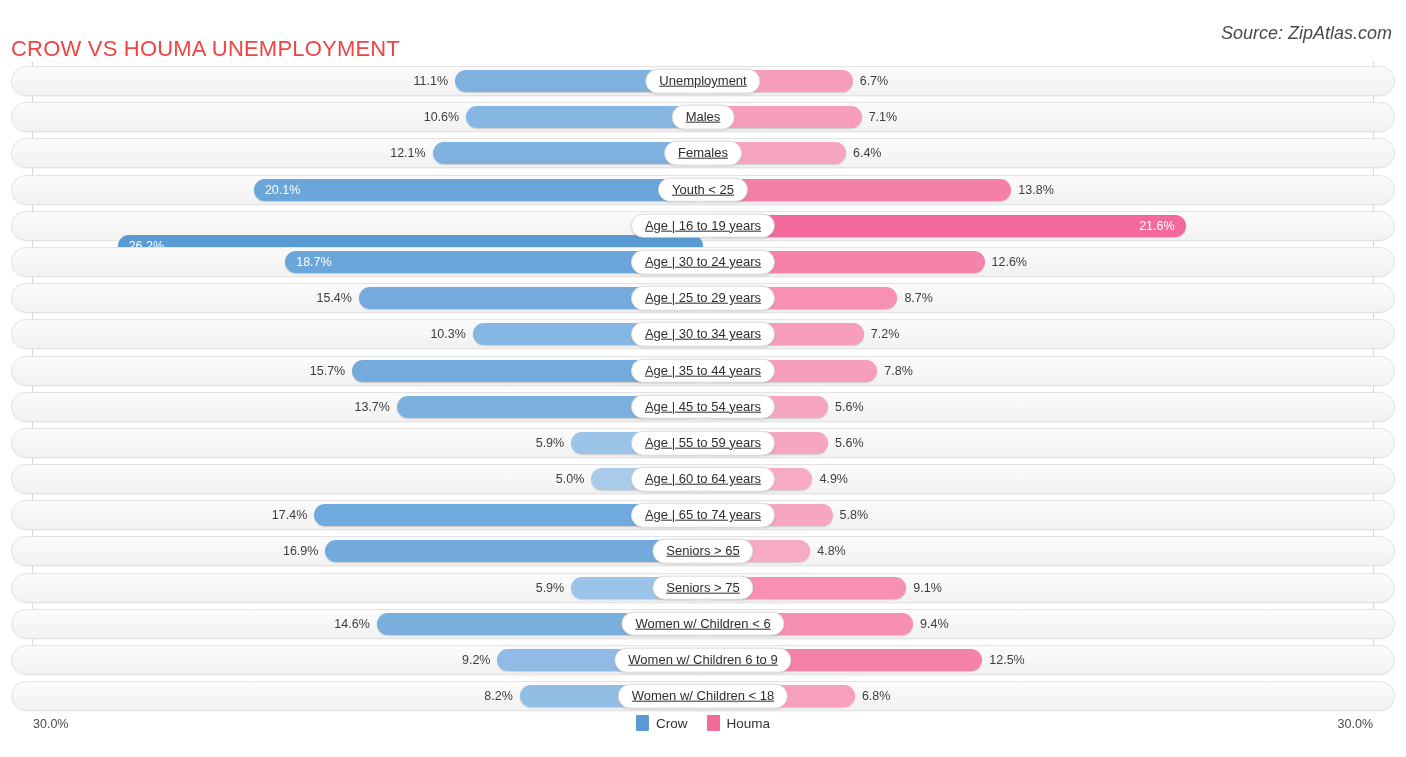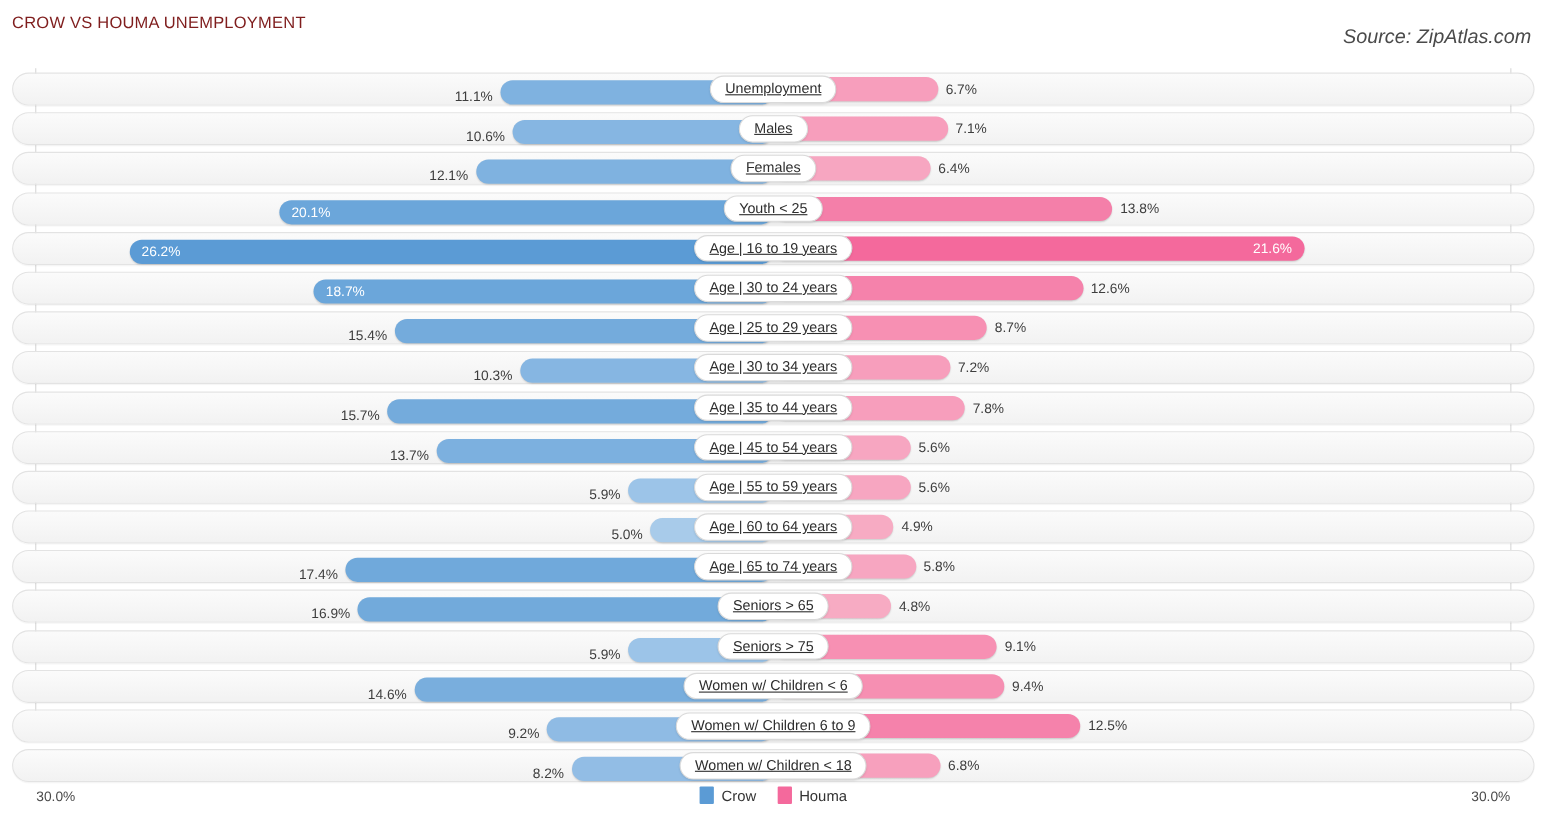--- a/index.html
+++ b/index.html
@@ -14,23 +14,23 @@
   }
 
   
   .header {
     position: relative;
     height: 62px;
   }
   .chart-title {
     position: absolute;
     left: 11px;
-    top: 12px;
-    font-size: 15px;
-    color: #7f1d1d;
+    top: 36px;
+    font-size: 22px;
+    color: #ef4444;
     letter-spacing: .2px;
     font-weight: 400;
     white-space: nowrap;
   }
   .source-note {
     position: absolute;
     right: 14px;
     top: 23px;
     font-size: 18px;
     font-style: italic;
@@ -71,21 +71,21 @@
     align-items: center;
   }
 
   .half {
     position: relative;
     flex: 1 1 50%;
     height: 100%;
     display: flex;
     align-items: center;
   }
-  .half.left  { justify-content: flex-end; align-items: flex-end; }
+  .half.left  { justify-content: flex-end; }
   .half.right { justify-content: flex-start; }
 
   .bar {
     height: 22px;
     border-radius: 11px;
     position: relative;
     display: flex;
     align-items: center;
     box-shadow: 0 1px 1.5px rgba(0,0,0,0.16);
   }

